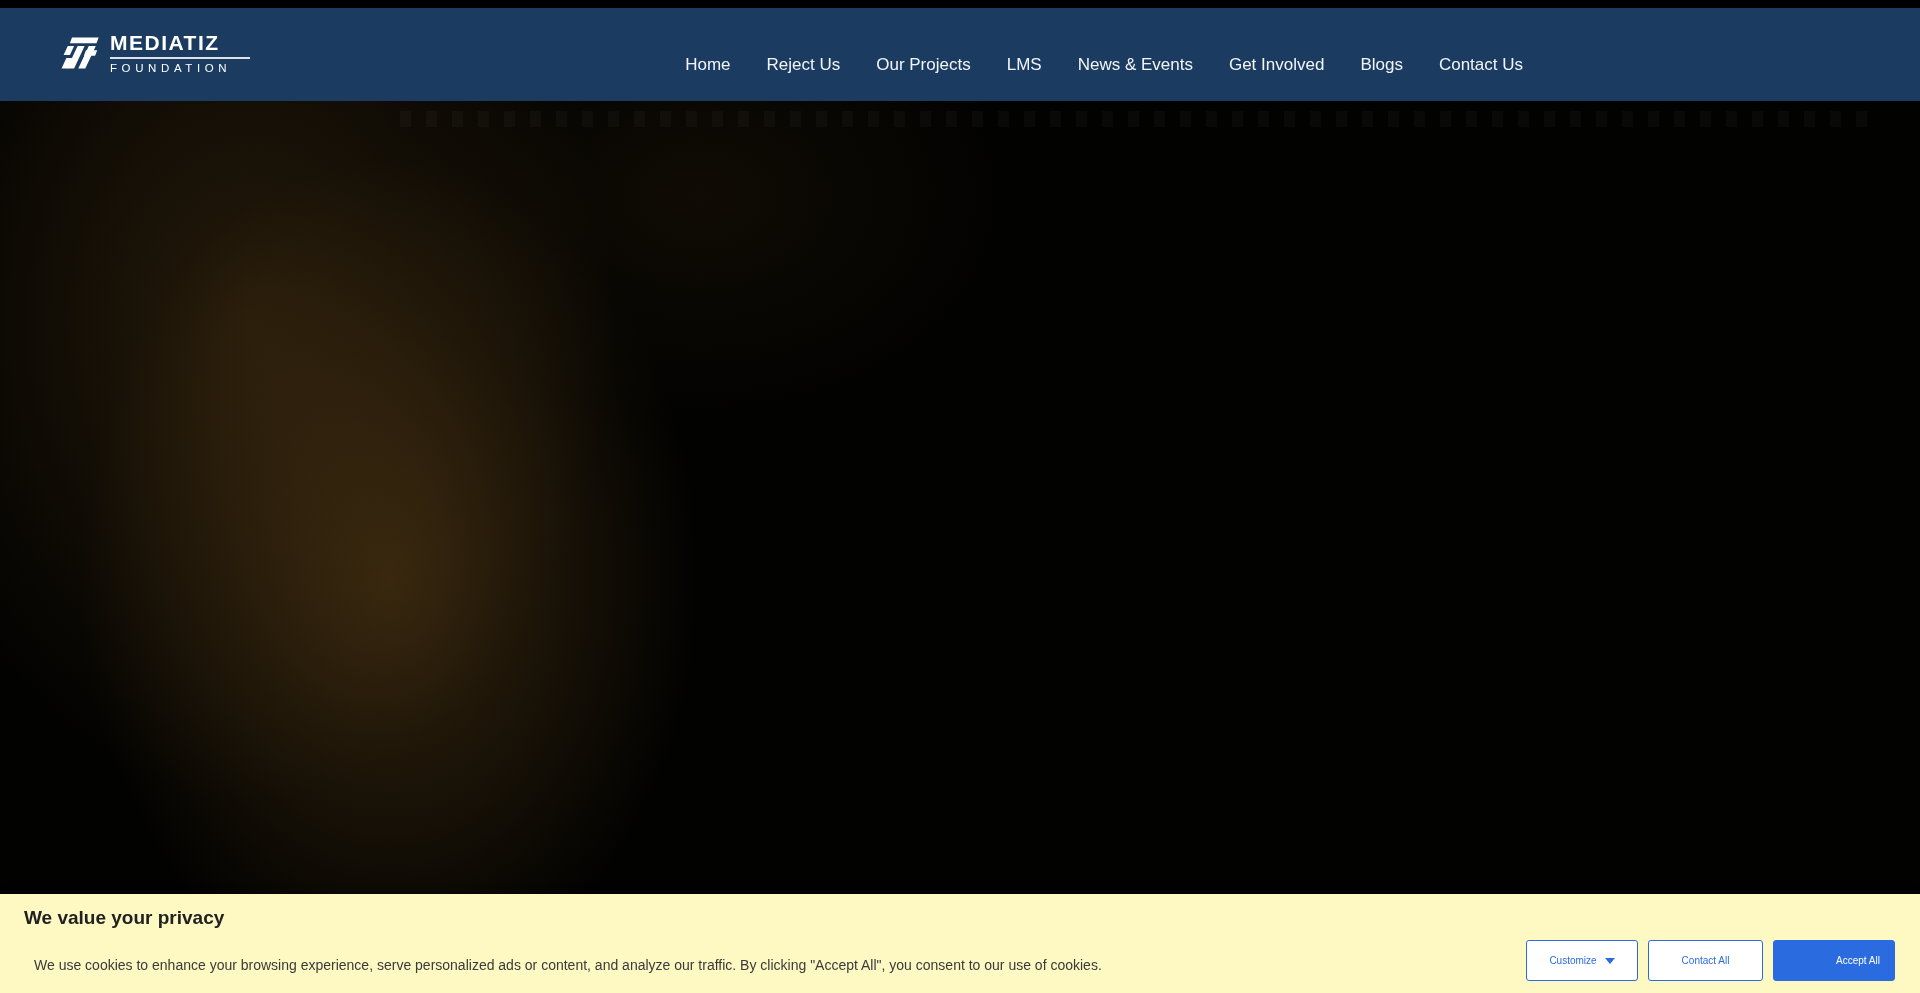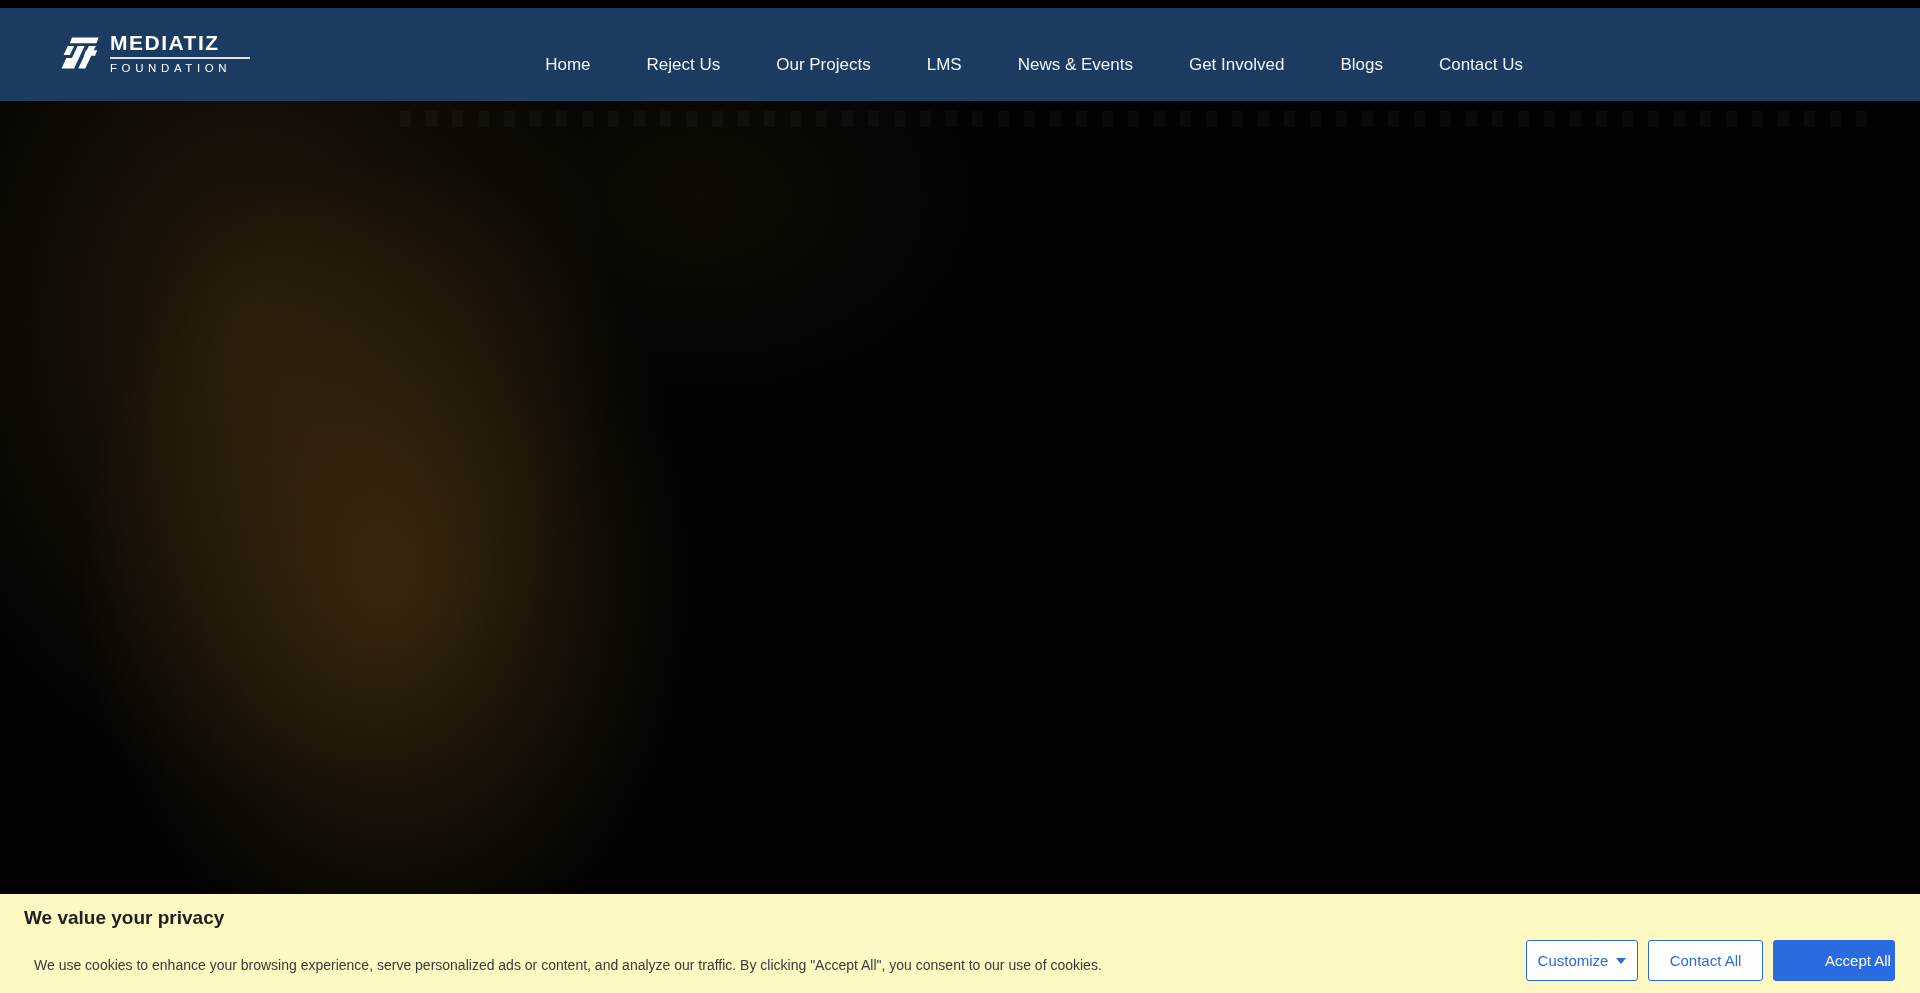--- a/index.html
+++ b/index.html
@@ -32,21 +32,21 @@
   .logo-divider {
     height: 1.5px; background: rgba(255,255,255,0.85);
     margin: 3px 0 3px 0; width: 140px;
   }
   .logo-subtitle {
     color: #ffffff; font-size: 11.5px; font-weight: normal;
     letter-spacing: 4.6px; line-height: 13px;
   }
   .main-nav {
     position: absolute; right: 397px; top: 0; height: 113px;
-    display: flex; align-items: center; gap: 56px;
+    display: flex; align-items: center; gap: 36px;
   }
   .nav-item {
     color: #f2f5f8; font-size: 17px; font-weight: 500;
     text-decoration: none; cursor: pointer; white-space: nowrap;
   }
 
   
   .hero {
     position: absolute; top: 93px; left: 0;
     width: 1920px; height: 793px;
@@ -80,21 +80,21 @@
     font-size: 14px; color: #3a3a3a; line-height: 18px;
     max-width: 1180px;
   }
   .cookie-actions {
     position: absolute; right: 25px; top: 46px;
     display: flex; gap: 10px; align-items: center;
   }
   .btn {
     height: 41px; border-radius: 3px;
     font-family: "Liberation Sans", sans-serif;
-    font-size: 15px; font-weight: 500;
+    font-size: 10px; font-weight: 500;
     display: flex; align-items: center; justify-content: center;
     cursor: pointer; white-space: nowrap;
   }
   .btn-outline {
     background: #ffffff;
     border: 1.5px solid #2a6bdf;
     color: #2a6bdf;
   }
   .btn-solid {
     background: #2a6bdf;

